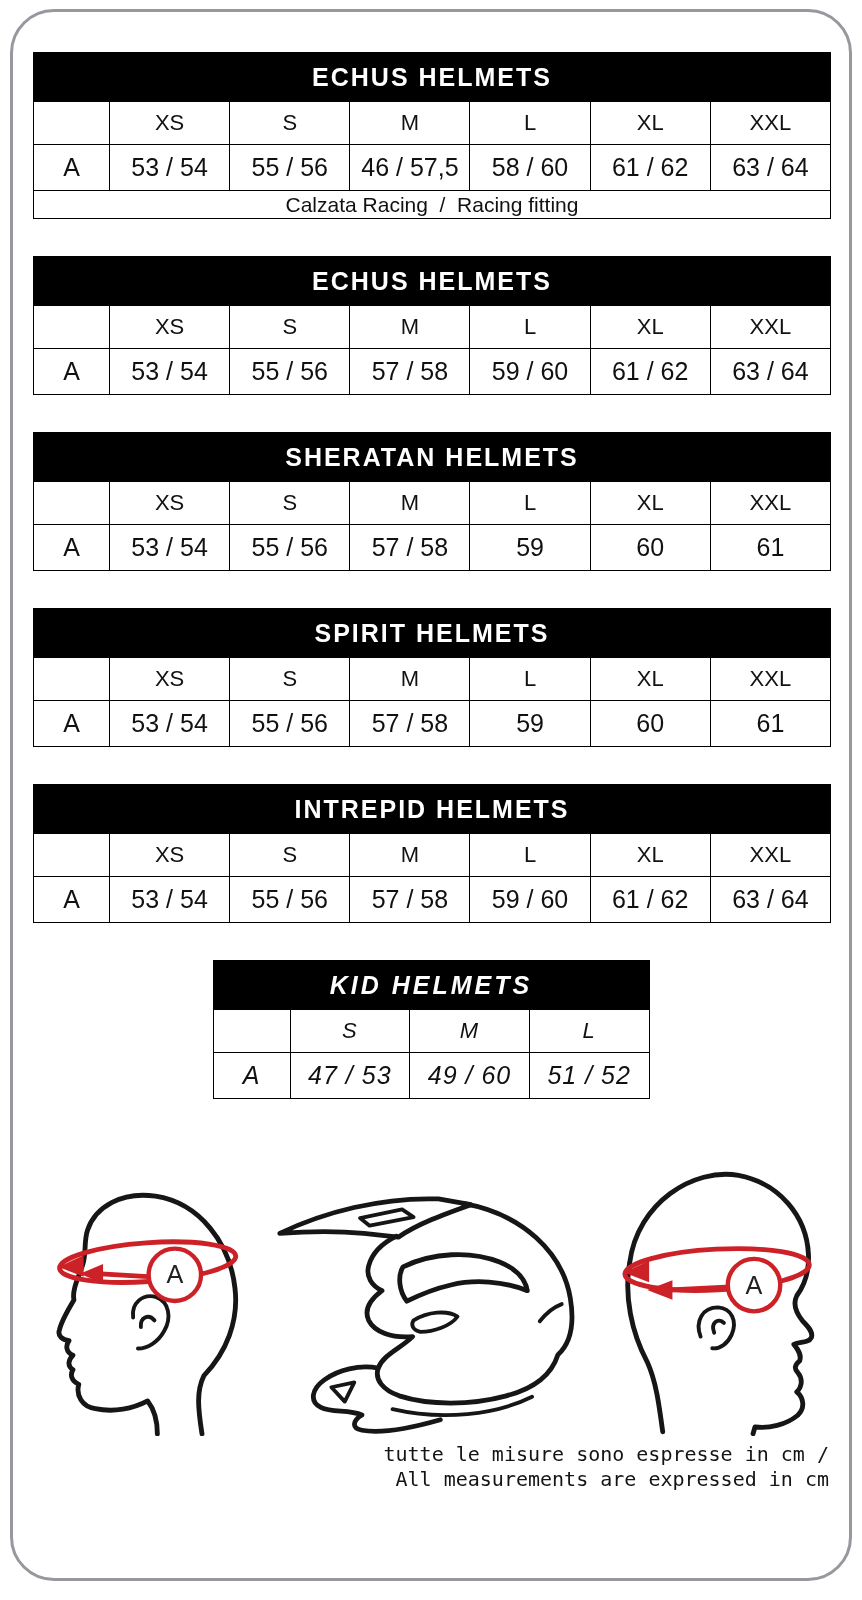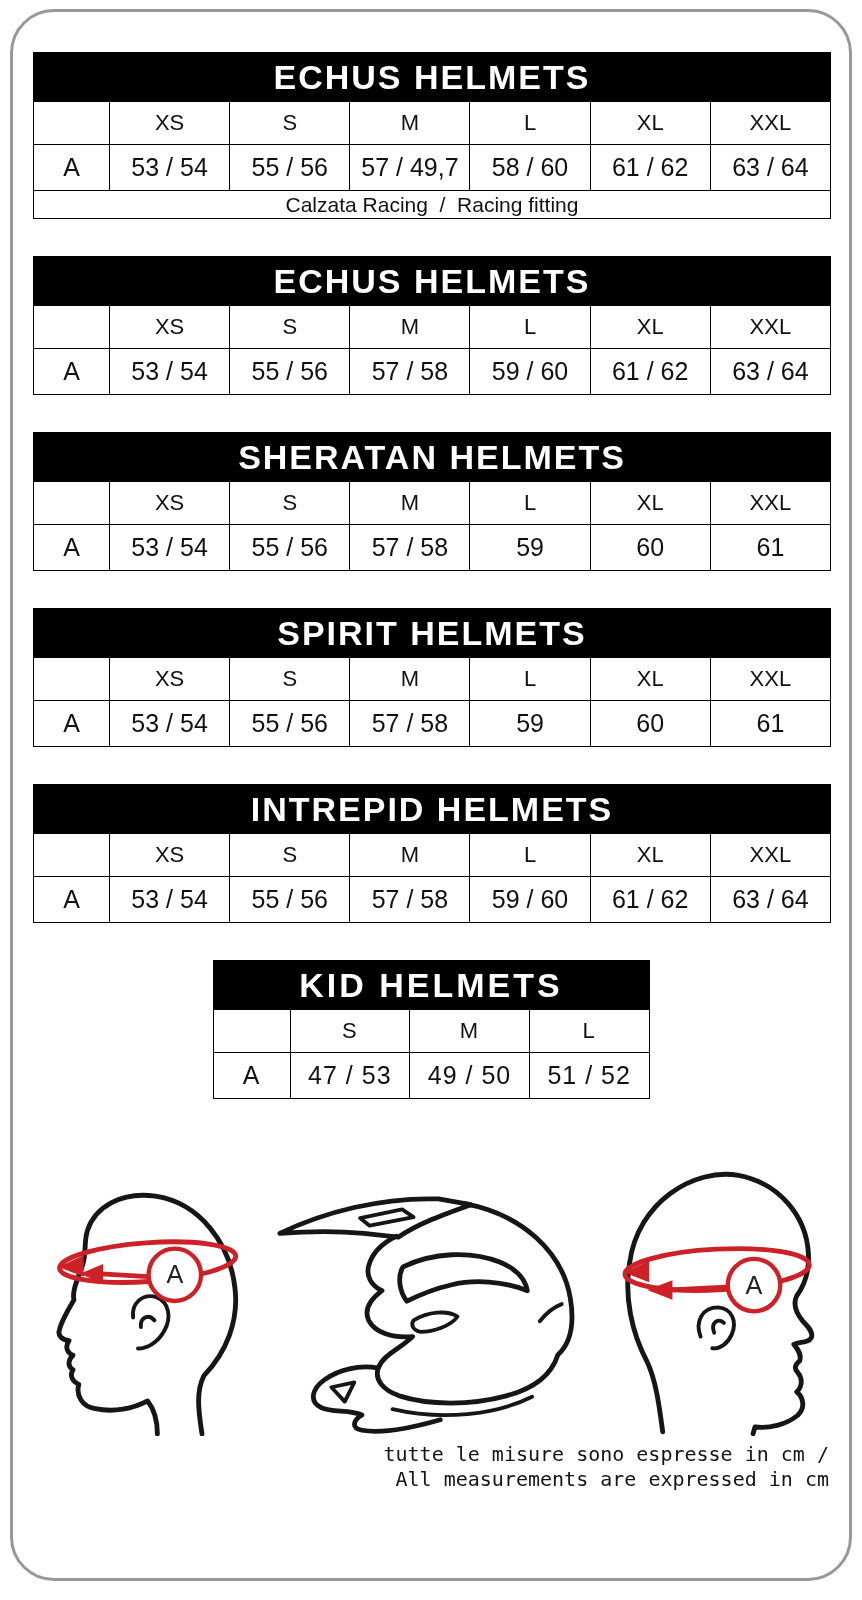--- a/index.html
+++ b/index.html
@@ -35,30 +35,30 @@
   .size-table th,.size-table td{
     border:1.5px solid #000;
     text-align:center;
     vertical-align:middle;
     padding:0;
     overflow:hidden;
   }
   .size-table .title-cell{
     background:var(--thead-bg);
     color:var(--thead-fg);
-    font-size:34px;
+    font-size:25px;
     font-weight:700;
     letter-spacing:2px;
     height:49px;
   }
   .size-table .size-row td{height:43px;font-size:22px;}
   .size-table .value-row td{height:46px;font-size:25px;}
   .size-table .foot-row td{height:28px;font-size:21px;white-space:pre-wrap;}
   .size-table col.label{width:76px;}
-  .size-table.kid{width:437px;margin:0 auto 37px;}
+  .size-table.kid{width:437px;margin:0 auto 37px;font-style:italic;}
   .size-table.kid .title-cell{letter-spacing:3px;}
   .size-table.kid col.label{width:77px;}
   .size-table.kid .size-row td{letter-spacing:1px;}
   .size-table.kid .value-row td{letter-spacing:1px;}
   
   .page-heading{
     text-align:center;
     font-size:31px;
     font-weight:700;
     letter-spacing:2.5px;
@@ -119,21 +119,21 @@
             <td>S</td>
             <td>M</td>
             <td>L</td>
             <td>XL</td>
             <td>XXL</td>
           </tr>
           <tr class="value-row">
             <td>A</td>
             <td>53 / 54</td>
             <td>55 / 56</td>
-            <td>57 / 49,7</td>
+            <td>46 / 57,5</td>
             <td>58 / 60</td>
             <td>61 / 62</td>
             <td>63 / 64</td>
           </tr>
           <tr class="foot-row">
             <td colspan="7">Calzata Racing  /  Racing fitting</td>
           </tr>
         </tbody>
       </table>
       <table class="size-table">
@@ -285,21 +285,21 @@
           </tr>
           <tr class="size-row">
             <td></td>
             <td>S</td>
             <td>M</td>
             <td>L</td>
           </tr>
           <tr class="value-row">
             <td>A</td>
             <td>47 / 53</td>
-            <td>49 / 50</td>
+            <td>49 / 60</td>
             <td>51 / 52</td>
           </tr>
         </tbody>
       </table>
     </div>
 
 
   <div class="diagrams">
 
     <svg width="228" height="272" viewBox="0 0 235 280">

